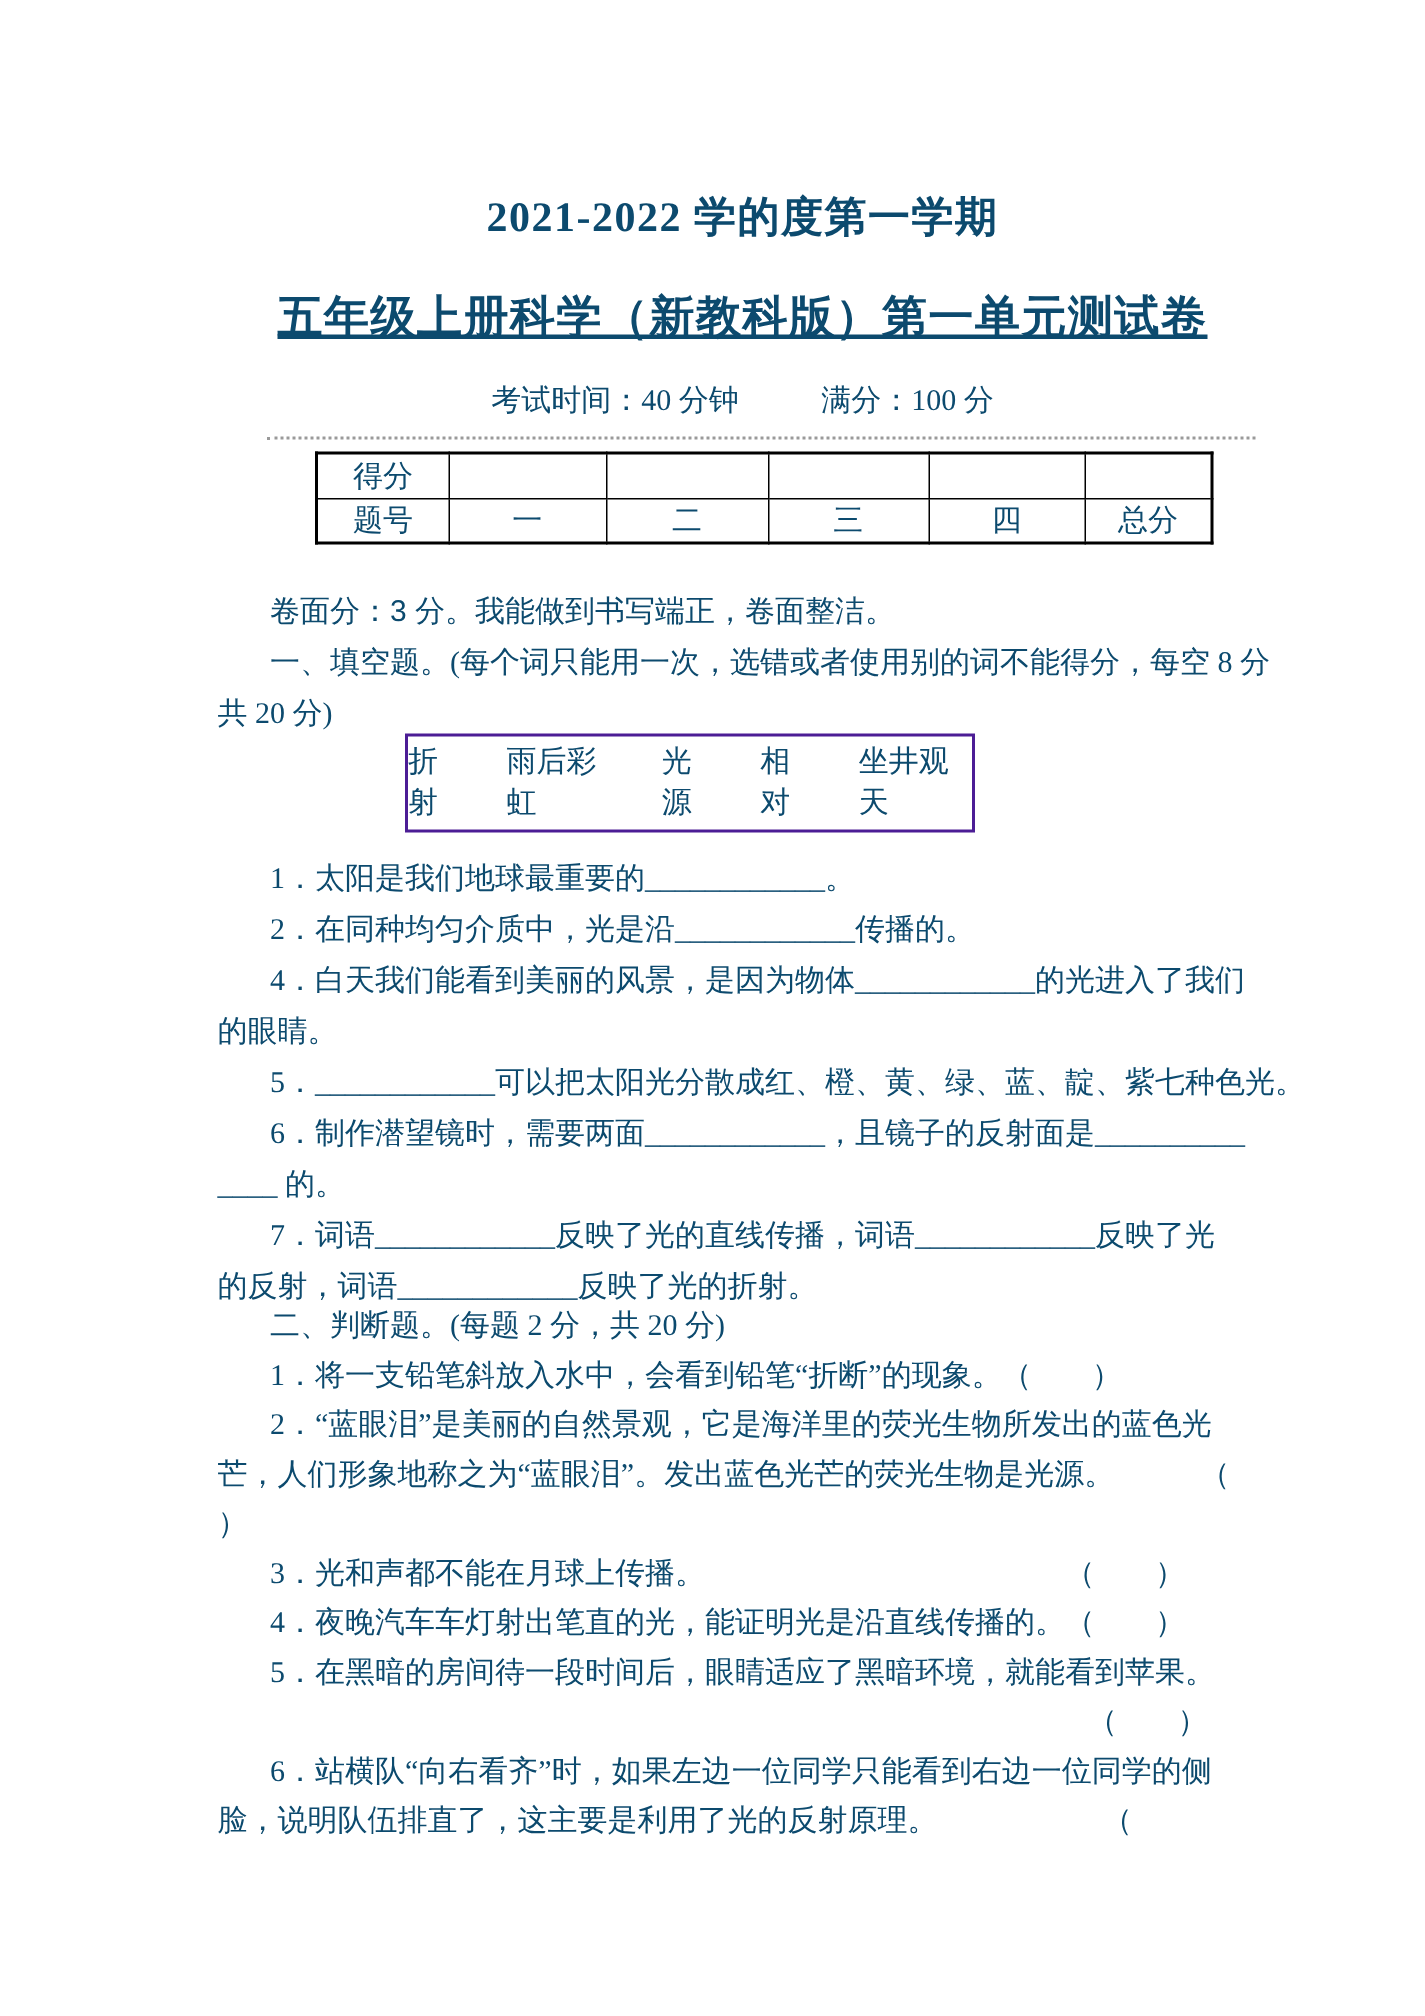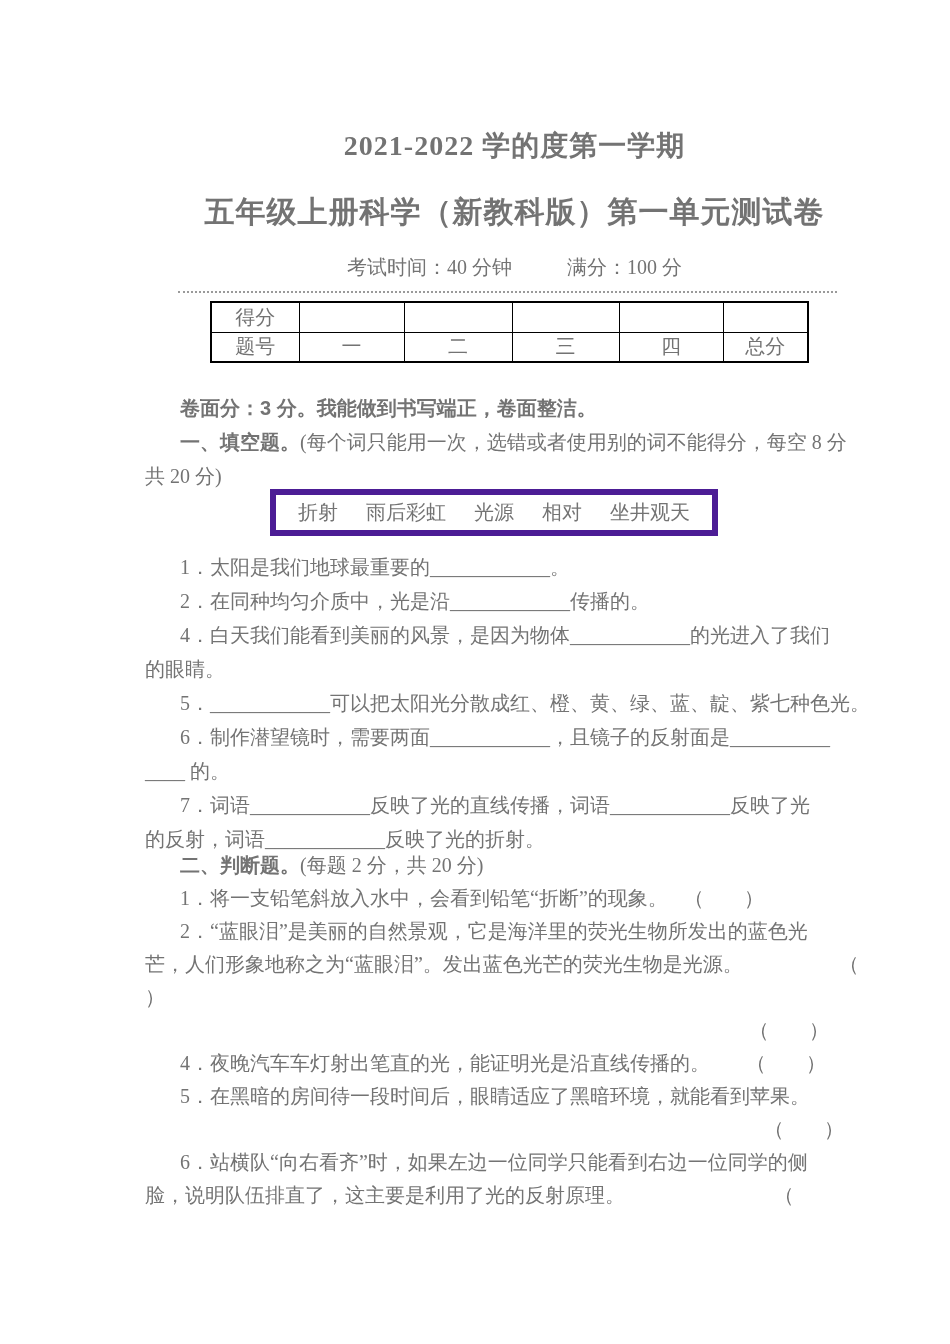--- a/index.html
+++ b/index.html
@@ -3,40 +3,41 @@
 <meta charset="utf-8">
 <style>
   * { margin: 0; padding: 0; box-sizing: border-box; }
   html, body { background: #888; }
   .page {
     position: relative;
     width: 950px;
     height: 1344px;
     margin: 0 auto;
     background: #ffffff;
-    color: #737373;
+    color: #0c4a6e;
     font-family: "Liberation Serif", "DejaVu Serif", serif;
     font-size: 20px;
-    padding: 131px 66px 0 145px;
+    padding: 131px 105px 0 145px;
     overflow: hidden;
   }
   .doc-title {
     text-align: center;
     font-size: 28px;
     font-weight: bold;
     line-height: 30px;
     letter-spacing: 1px;
   }
   .doc-subtitle {
     text-align: center;
     font-size: 30px;
     font-weight: bold;
     margin-top: 33px;
     line-height: 36px;
     letter-spacing: 1px;
+    text-decoration: underline;
   }
   .info-line {
     display: flex;
     justify-content: center;
     gap: 55px;
     margin-top: 25px;
     line-height: 24px;
   }
   .dash-line {
     margin-top: 12px;
@@ -68,36 +69,36 @@
     display: flex;
     height: 34px;
     line-height: 34px;
     white-space: pre;
     align-items: center;
   }
   .jline { height: 33px; line-height: 33px; }
   .ind { padding-left: 35px; }
   .bold-sans {
     font-family: "Liberation Sans", "DejaVu Sans", sans-serif;
-    font-weight: bold;
+    font-weight: normal;
   }
   .notice { margin-top: 28px; }
   .sec2-head { margin-top: -8px; }
   .br { margin-left: auto; }
   .pr120 { padding-right: 120px; text-align: right; }
   .pr25  { padding-right: 25px; }
   .pr55  { padding-right: 55px; }
   .pr58  { padding-right: 58px; }
   .pr40  { padding-right: 40px; }
   .pr90  { padding-right: 90px; }
   .word-bank {
     margin-top: -4px;
     margin-left: 125px;
-    width: 448px;
-    border: 6px solid #4c1d95;
+    width: 380px;
+    border: 2px solid #4c1d95;
     padding: 4px 0;
   }
   .bank-row {
     display: flex;
     justify-content: center;
     gap: 28px;
     line-height: 27px;
   }
   .q1-gap { margin-top: 14px; }
 </style>
@@ -169,20 +170,20 @@
   <div class="line"><span>的反射，词语____________反映了光的折射。</span></div>
 
   <div class="line ind sec2-head">
     <span class="bold-sans">二、判断题。</span><span>(每题 2 分，共 20 分)</span>
   </div>
 
   <div class="line jline ind pr120"><span>1．将一支铅笔斜放入水中，会看到铅笔“折断”的现象。</span><span class="br">（　　）</span></div>
   <div class="line jline ind"><span>2．“蓝眼泪”是美丽的自然景观，它是海洋里的荧光生物所发出的蓝色光</span></div>
   <div class="line jline pr25"><span>芒，人们形象地称之为“蓝眼泪”。发出蓝色光芒的荧光生物是光源。</span><span class="br">（</span></div>
   <div class="line jline"><span>）</span></div>
-  <div class="line jline ind pr55"><span class="br">（　　）</span></div>
+  <div class="line jline ind pr55"><span>3．光和声都不能在月球上传播。</span><span class="br">（　　）</span></div>
   <div class="line jline ind pr58"><span>4．夜晚汽车车灯射出笔直的光，能证明光是沿直线传播的。</span><span class="br">（　　）</span></div>
   <div class="line jline ind"><span>5．在黑暗的房间待一段时间后，眼睛适应了黑暗环境，就能看到苹果。</span></div>
   <div class="line jline pr40"><span></span><span class="br">（　　）</span></div>
   <div class="line jline ind"><span>6．站横队“向右看齐”时，如果左边一位同学只能看到右边一位同学的侧</span></div>
   <div class="line jline pr90"><span>脸，说明队伍排直了，这主要是利用了光的反射原理。</span><span class="br">（</span></div>
 
 </div>
 
 </body></html>

